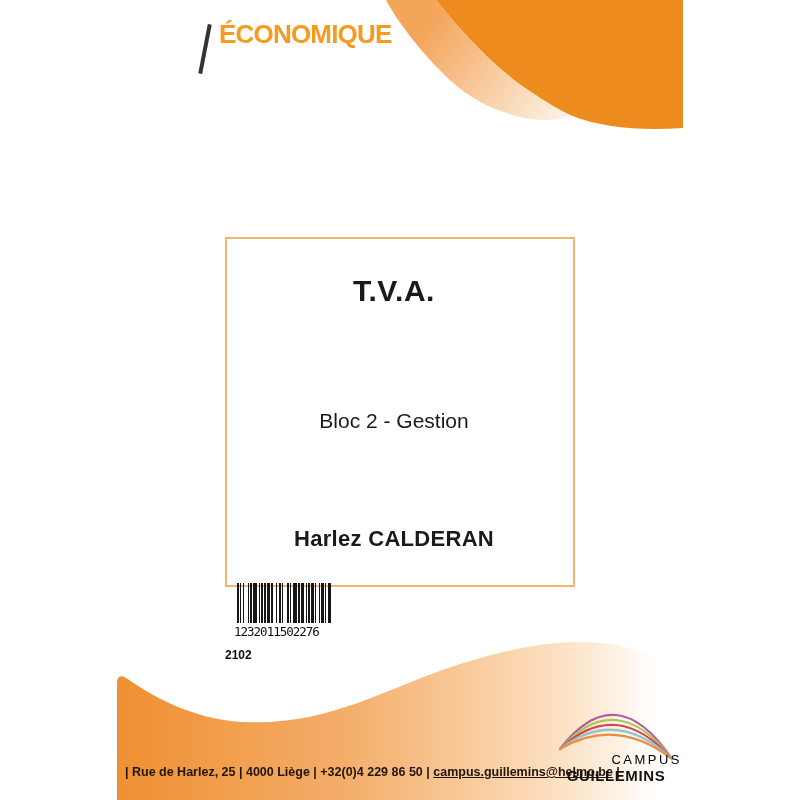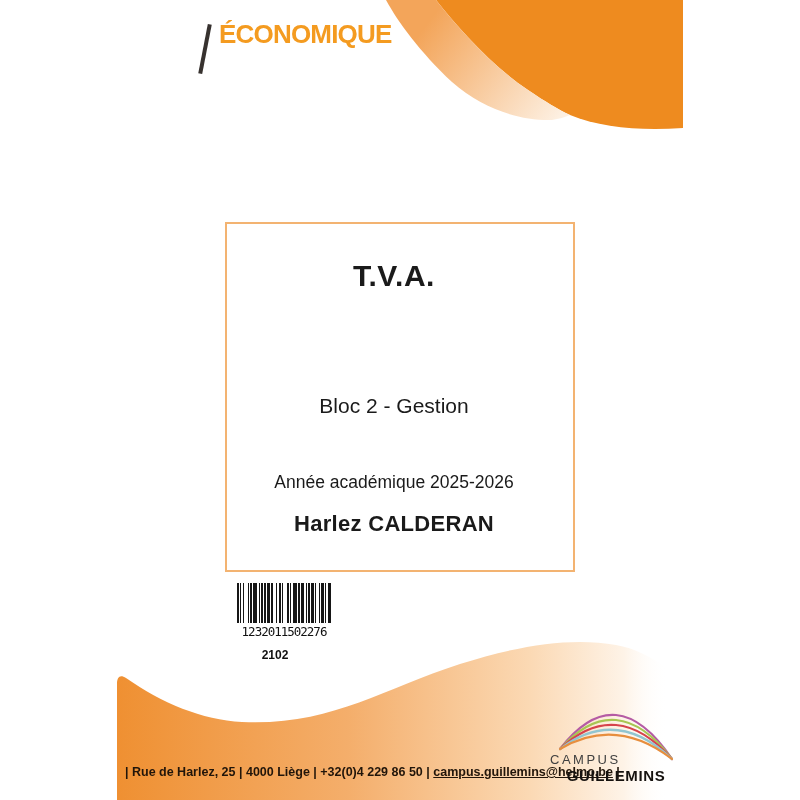--- a/index.html
+++ b/index.html
@@ -21,53 +21,53 @@
     background:#37322f;transform:rotate(11deg);z-index:2;
   }
   .helmo-org{
     position:absolute;left:219px;top:21px;z-index:2;
     font-weight:800;font-size:26px;line-height:27px;letter-spacing:-0.8px;
     color:#F49B20;white-space:nowrap;
   }
 
   
   .cover-box{
-    position:absolute;left:225px;top:222px;width:346px;height:346px;
+    position:absolute;left:225px;top:237px;width:346px;height:346px;
     border:2px solid #F3B371;z-index:1;background:transparent;
   }
   .cover-line{position:absolute;left:0;right:12px;text-align:center;line-height:1.15;white-space:nowrap;}
   .l-title   {top:35px;font-size:30px;font-weight:700;letter-spacing:0.5px;}
   .l-program {top:145px;font-size:21px;font-weight:700;}
   .l-bloc    {top:170px;font-size:21px;font-weight:400;}
   .l-year    {top:248px;font-size:17.5px;font-weight:400;}
   .l-author  {top:287px;font-size:22px;font-weight:700;letter-spacing:0.3px;}
 
   
-  .barcode-wrap{position:absolute;left:234px;top:583px;width:100px;z-index:1;text-align:center;}
+  .barcode-wrap{position:absolute;left:234px;top:583px;width:100px;z-index:1;text-align:left;}
   .bars{height:40px;display:flex;justify-content:center;align-items:stretch;}
   .bars div{height:100%;}
   .bc-number{
     font-family:"DejaVu Sans Mono",monospace;font-size:12.5px;letter-spacing:-1px;
     margin-top:1px;white-space:nowrap;color:#111;
   }
   .bc-code{font-size:12px;font-weight:700;margin-top:9px;transform:translateX(-9px);color:#111;}
 
   
   .footer-text{
     position:absolute;left:125px;top:765px;width:436px;z-index:2;text-align:center;
     font-size:12.5px;font-weight:700;color:#21150a;white-space:nowrap;
   }
   .footer-text a{color:#21150a;text-decoration:underline;}
 
   
   .campus{position:absolute;left:550px;top:699px;width:132px;height:96px;z-index:2;}
   .campus svg{position:absolute;left:0;top:0;}
   .campus-name{
-    position:absolute;top:53px;width:100%;text-align:left;
-    font-size:13px;letter-spacing:2.5px;color:#404040;font-weight:400;
+    position:absolute;top:53px;width:100%;text-align:right;
+    font-size:13px;letter-spacing:2.5px;color:#000000;font-weight:400;
   }
   .campus-sub{
     position:absolute;top:68px;width:100%;text-align:center;
     font-size:15px;font-weight:800;letter-spacing:0.6px;color:#16120f;
   }
 </style>
 </head>
 <body>
 
 <div class="page">
@@ -95,21 +95,20 @@
   </svg>
 
   <div class="helmo-slash"></div>
   <div class="helmo-org" style="color: rgb(244, 155, 32);">
     <span>ÉCONOMIQUE</span><br>
   </div>
 
   <div class="cover-box" style="border-color: rgb(243, 179, 113);">
     <div class="cover-line l-title">T.V.A.</div>
     <div class="cover-line l-bloc">Bloc 2 - Gestion</div>
-    <div class="cover-line l-year">Année académique 2025-2026</div>
     <div class="cover-line l-author">Harlez CALDERAN</div>
   </div>
 
   <div class="barcode-wrap">
     <div class="bars">
         <div style="width: 2.24px; background: rgb(22, 22, 22);"></div>
         <div style="width: 1.12px; background: transparent;"></div>
         <div style="width: 1.12px; background: rgb(22, 22, 22);"></div>
         <div style="width: 2.24px; background: transparent;"></div>
         <div style="width: 1.12px; background: rgb(22, 22, 22);"></div>

